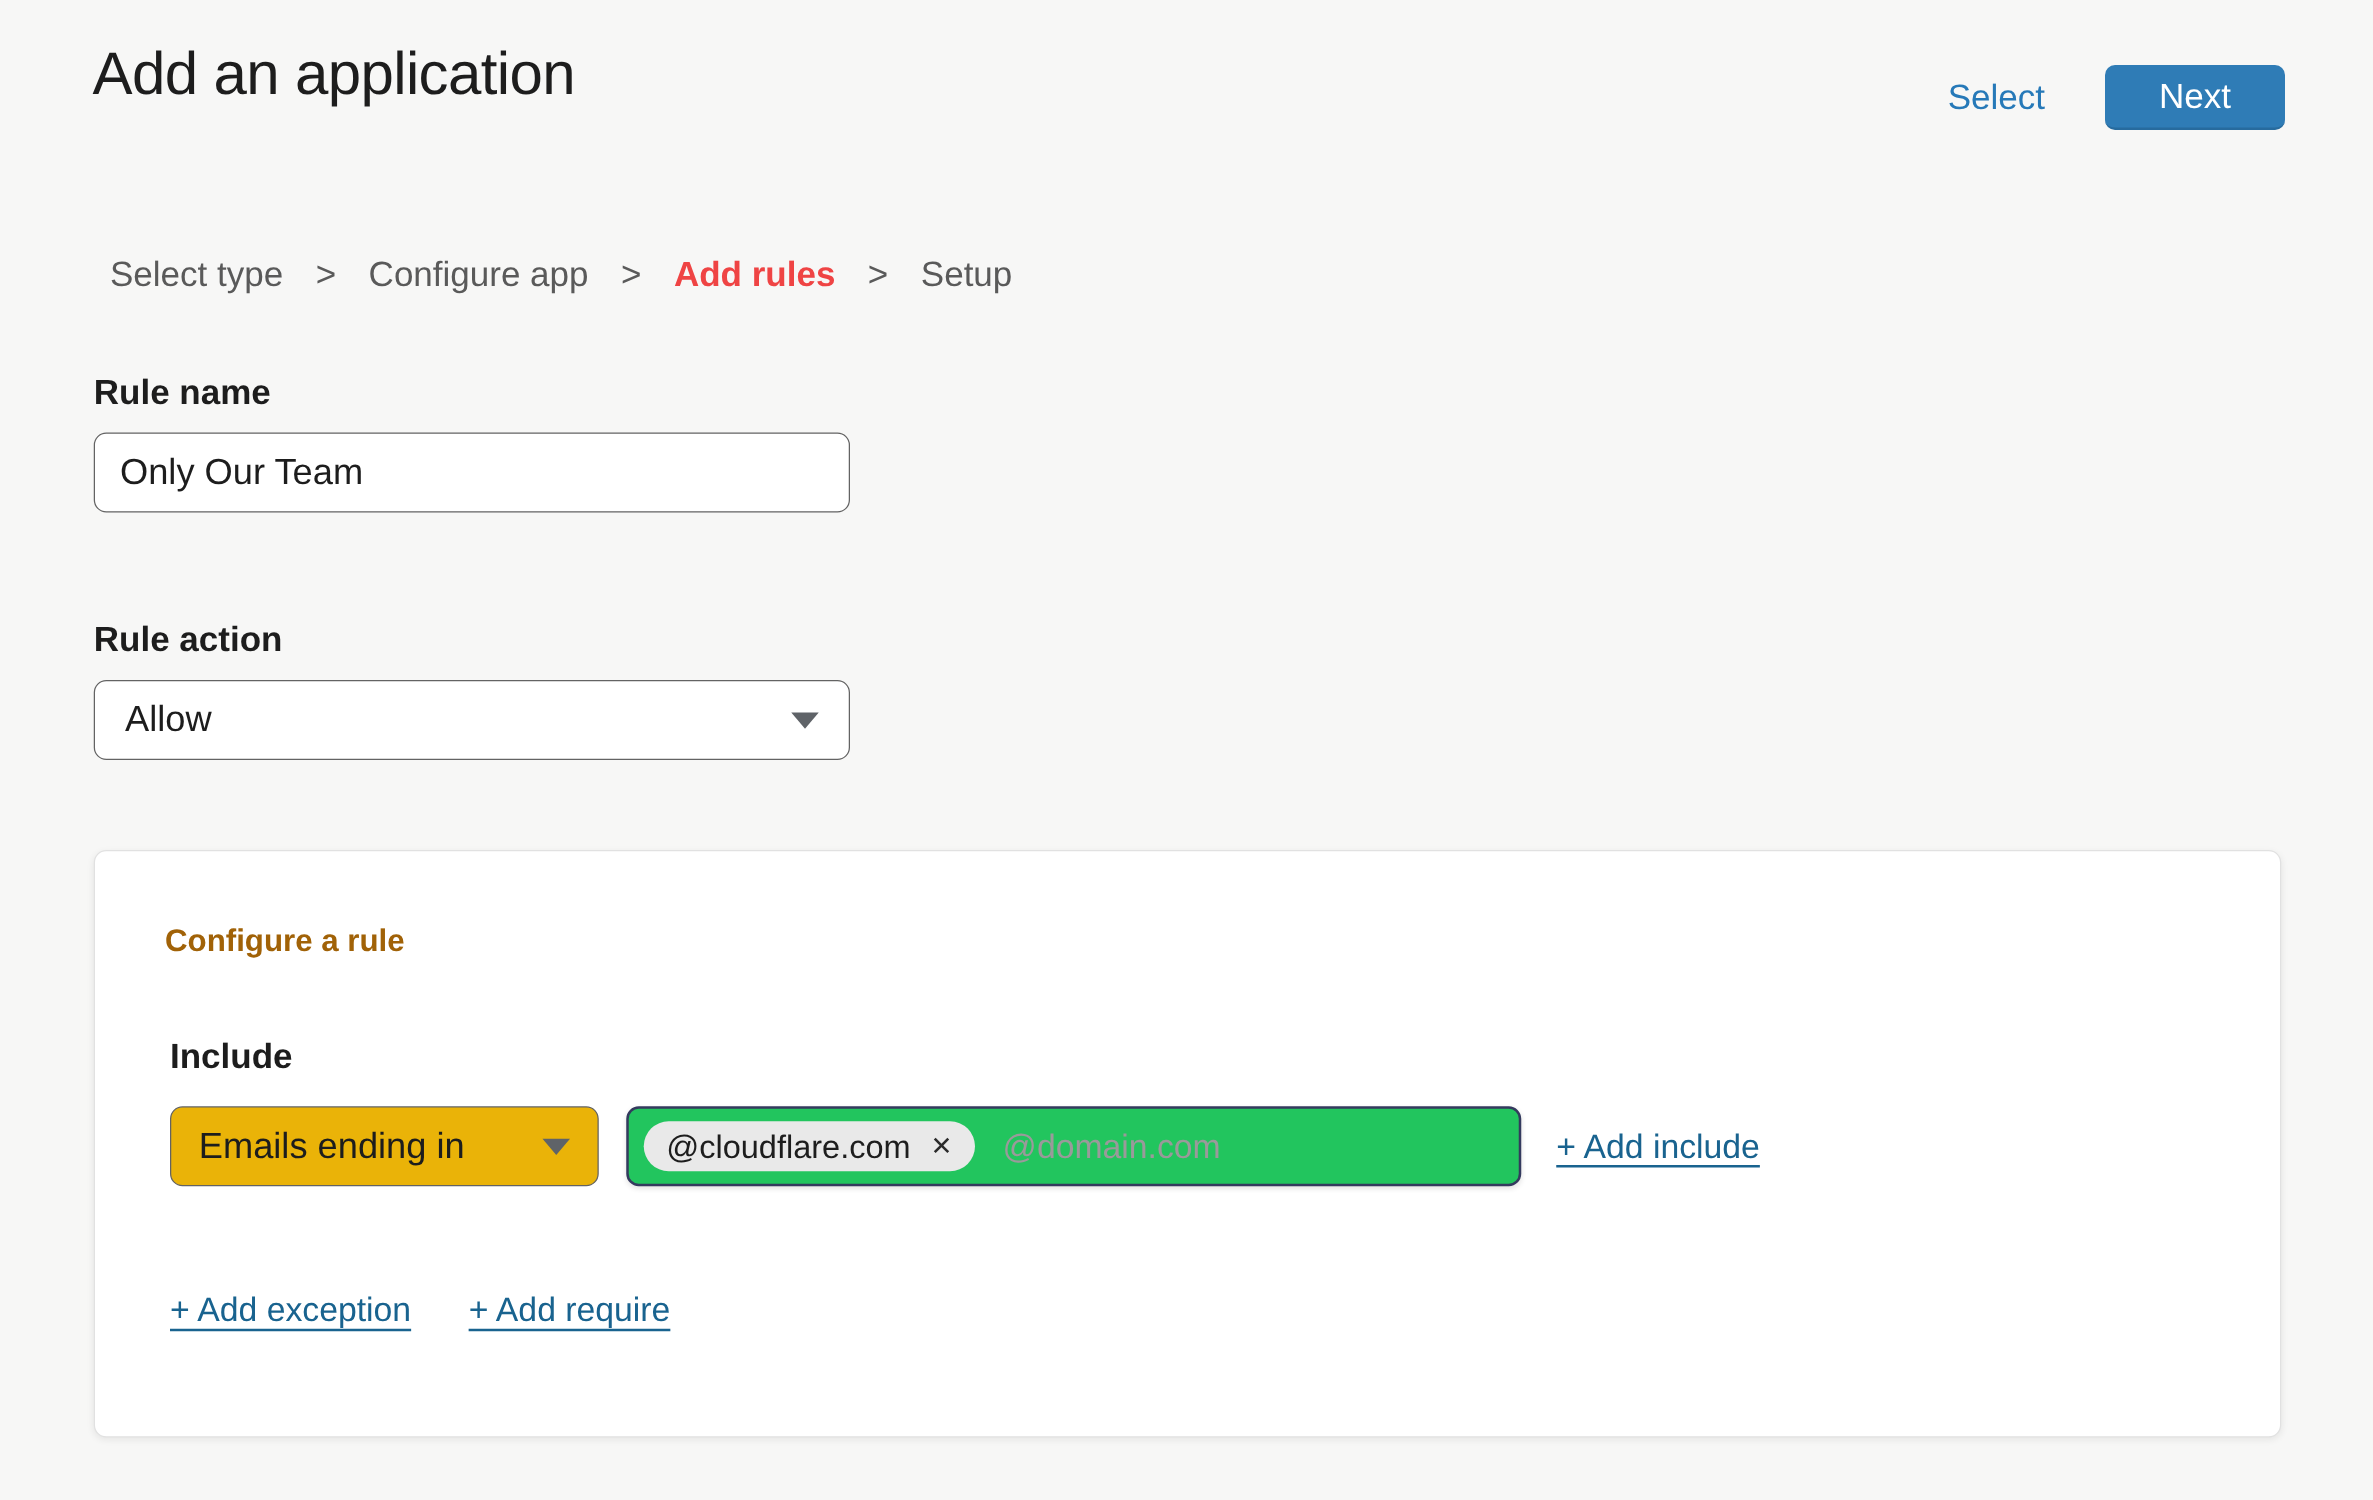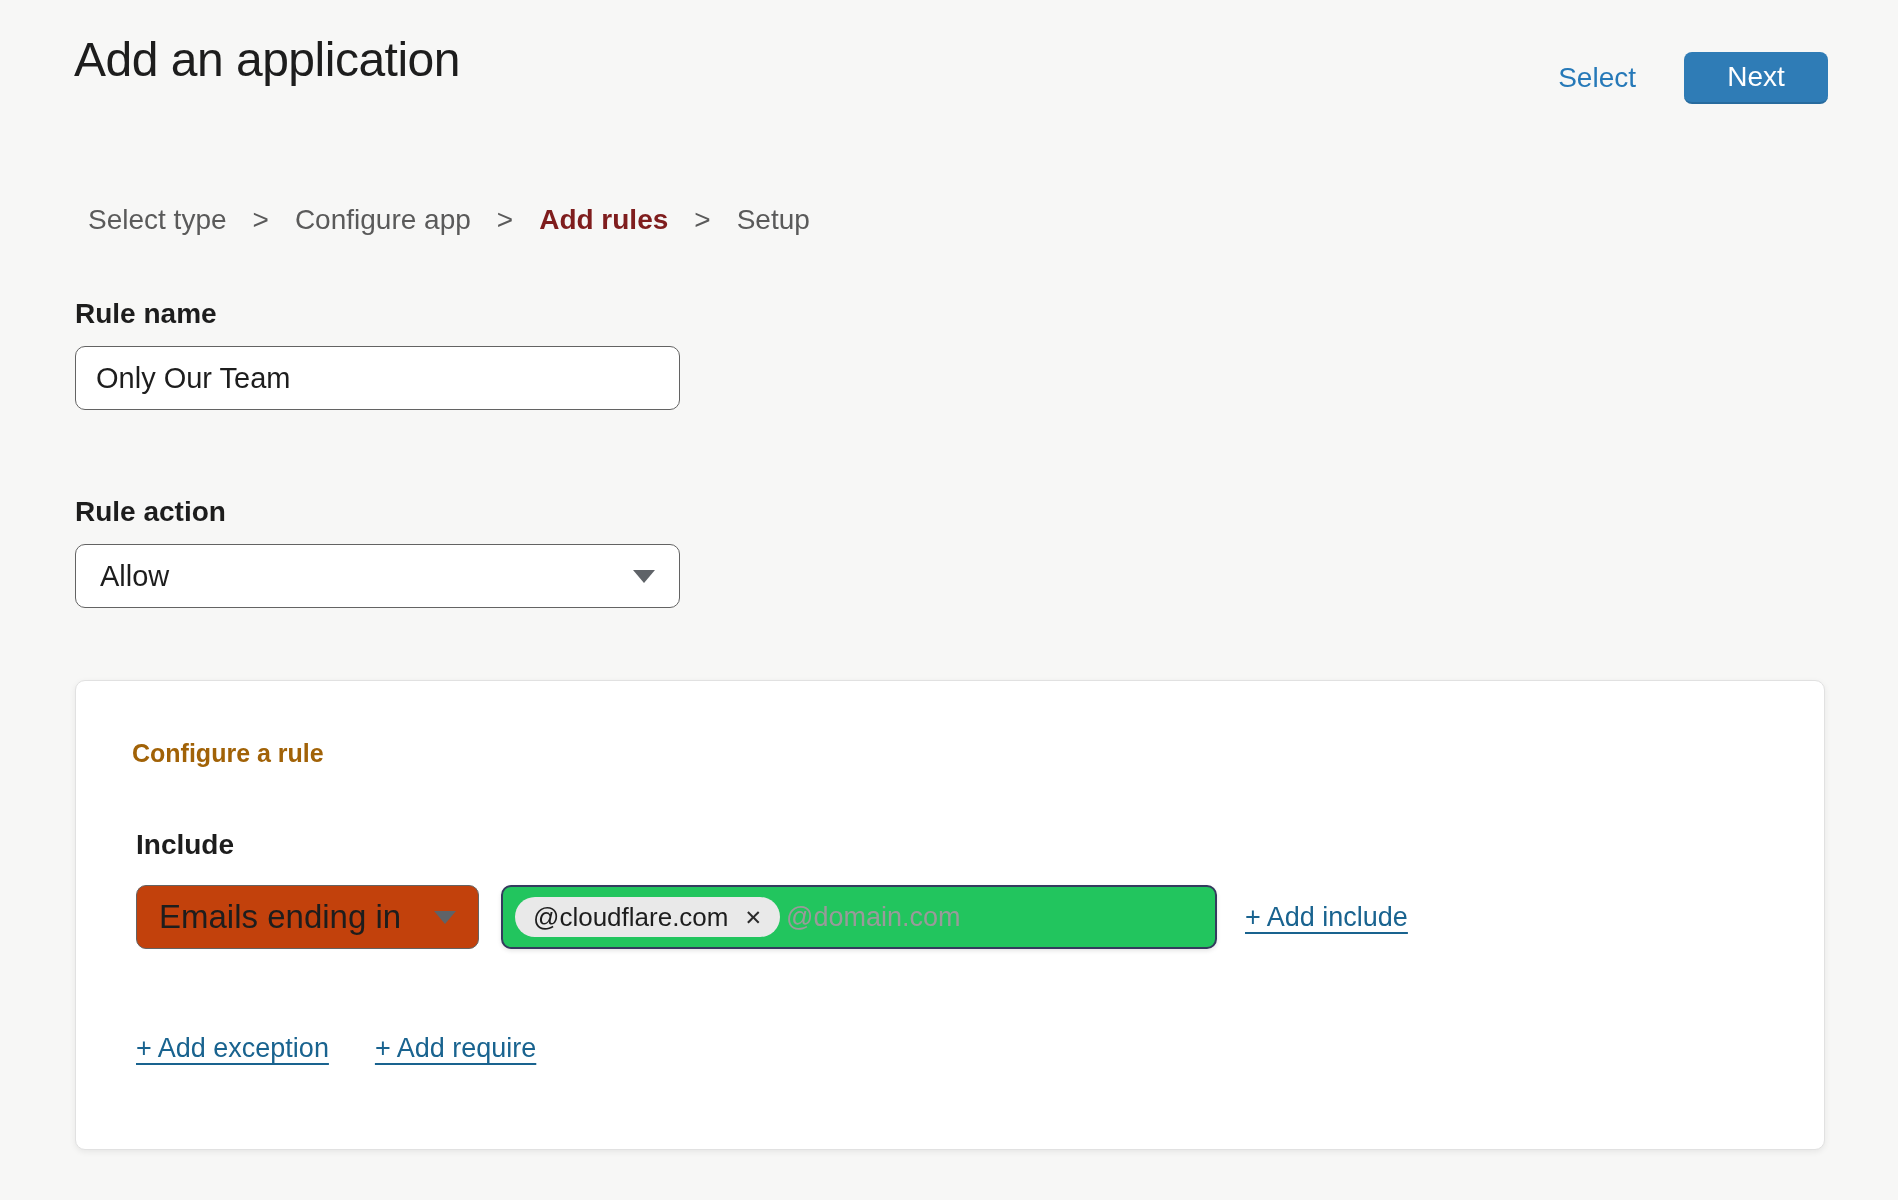--- a/index.html
+++ b/index.html
@@ -32,21 +32,21 @@
     display: flex; align-items: center; justify-content: center; cursor: pointer;
   }
 
   
   .breadcrumb {
     position: absolute; left: 88px; top: 204px;
     display: flex; align-items: center; font-size: 28px; color: #5a5a5a;
   }
   .breadcrumb .sep { margin: 0 26px; color: #5a5a5a; }
   .breadcrumb .step { cursor: pointer; }
-  .breadcrumb .step.active { font-weight: 700; color: #7f1d1d; cursor: default; text-align: center; }
+  .breadcrumb .step.active { font-weight: 700; color: #ef4444; cursor: default; text-align: center; }
 
   
   .field-label { position: absolute; left: 75px; font-size: 28px; font-weight: 700; color: #1d1d1d; }
   .label-rule-name  { top: 298px; }
   .label-rule-action{ top: 496px; }
 
   .text-input {
     position: absolute; left: 75px; width: 605px; height: 64px;
     background: #ffffff; border: 1.5px solid #636363; border-radius: 10px;
     font-family: "Liberation Sans", sans-serif;
@@ -79,41 +79,41 @@
   .include-label {
     position: absolute; left: 60px; top: 148px;
     font-size: 28px; font-weight: 700; color: #1d1d1d;
   }
   .include-row {
     position: absolute; left: 60px; top: 204px; height: 64px;
     display: flex; align-items: center;
   }
   .selector-select {
     width: 343px; height: 64px; flex: none;
-    background: #c2410c; border: 1.5px solid #636363; border-radius: 10px;
+    background: #eab308; border: 1.5px solid #636363; border-radius: 10px;
     display: flex; align-items: center; justify-content: space-between;
-    padding: 0 22px; font-size: 33px; cursor: pointer;
+    padding: 0 22px; font-size: 29px; cursor: pointer;
   }
   .tag-input {
     width: 716px; height: 64px; flex: none; margin-left: 22px;
     background: #22c55e; border: 2px solid #343a5e; border-radius: 10px;
     box-shadow: 0 2px 4px rgba(0,0,0,0.10);
     display: flex; align-items: center; padding: 0 12px; cursor: text;
   }
   .tag-chip {
     height: 40px; padding: 0 18px; background: #e9e9e9; border-radius: 20px;
     display: flex; align-items: center; font-size: 26px; color: #1d1d1d; flex: none;
   }
   .tag-chip .remove-x {
     margin-left: 16px; font-size: 21px; color: #2b2b2b; cursor: pointer; line-height: 1;
   }
   .tag-placeholder-input {
     border: none; outline: none; background: transparent;
     font-family: "Liberation Sans", sans-serif;
-    font-size: 27px; color: #1d1d1d; margin-left: 6px; width: 420px;
+    font-size: 27px; color: #1d1d1d; margin-left: 22px; width: 420px;
   }
   .tag-placeholder-input::placeholder { color: #9a9a9a; opacity: 1; }
 
   .text-link {
     font-size: 27px; color: #19638f; text-decoration: underline;
     text-underline-offset: 6px; text-decoration-thickness: 2px; cursor: pointer;
   }
   .add-include-link { margin-left: 28px; flex: none; }
   .card-bottom-links {
     position: absolute; left: 60px; top: 352px;

